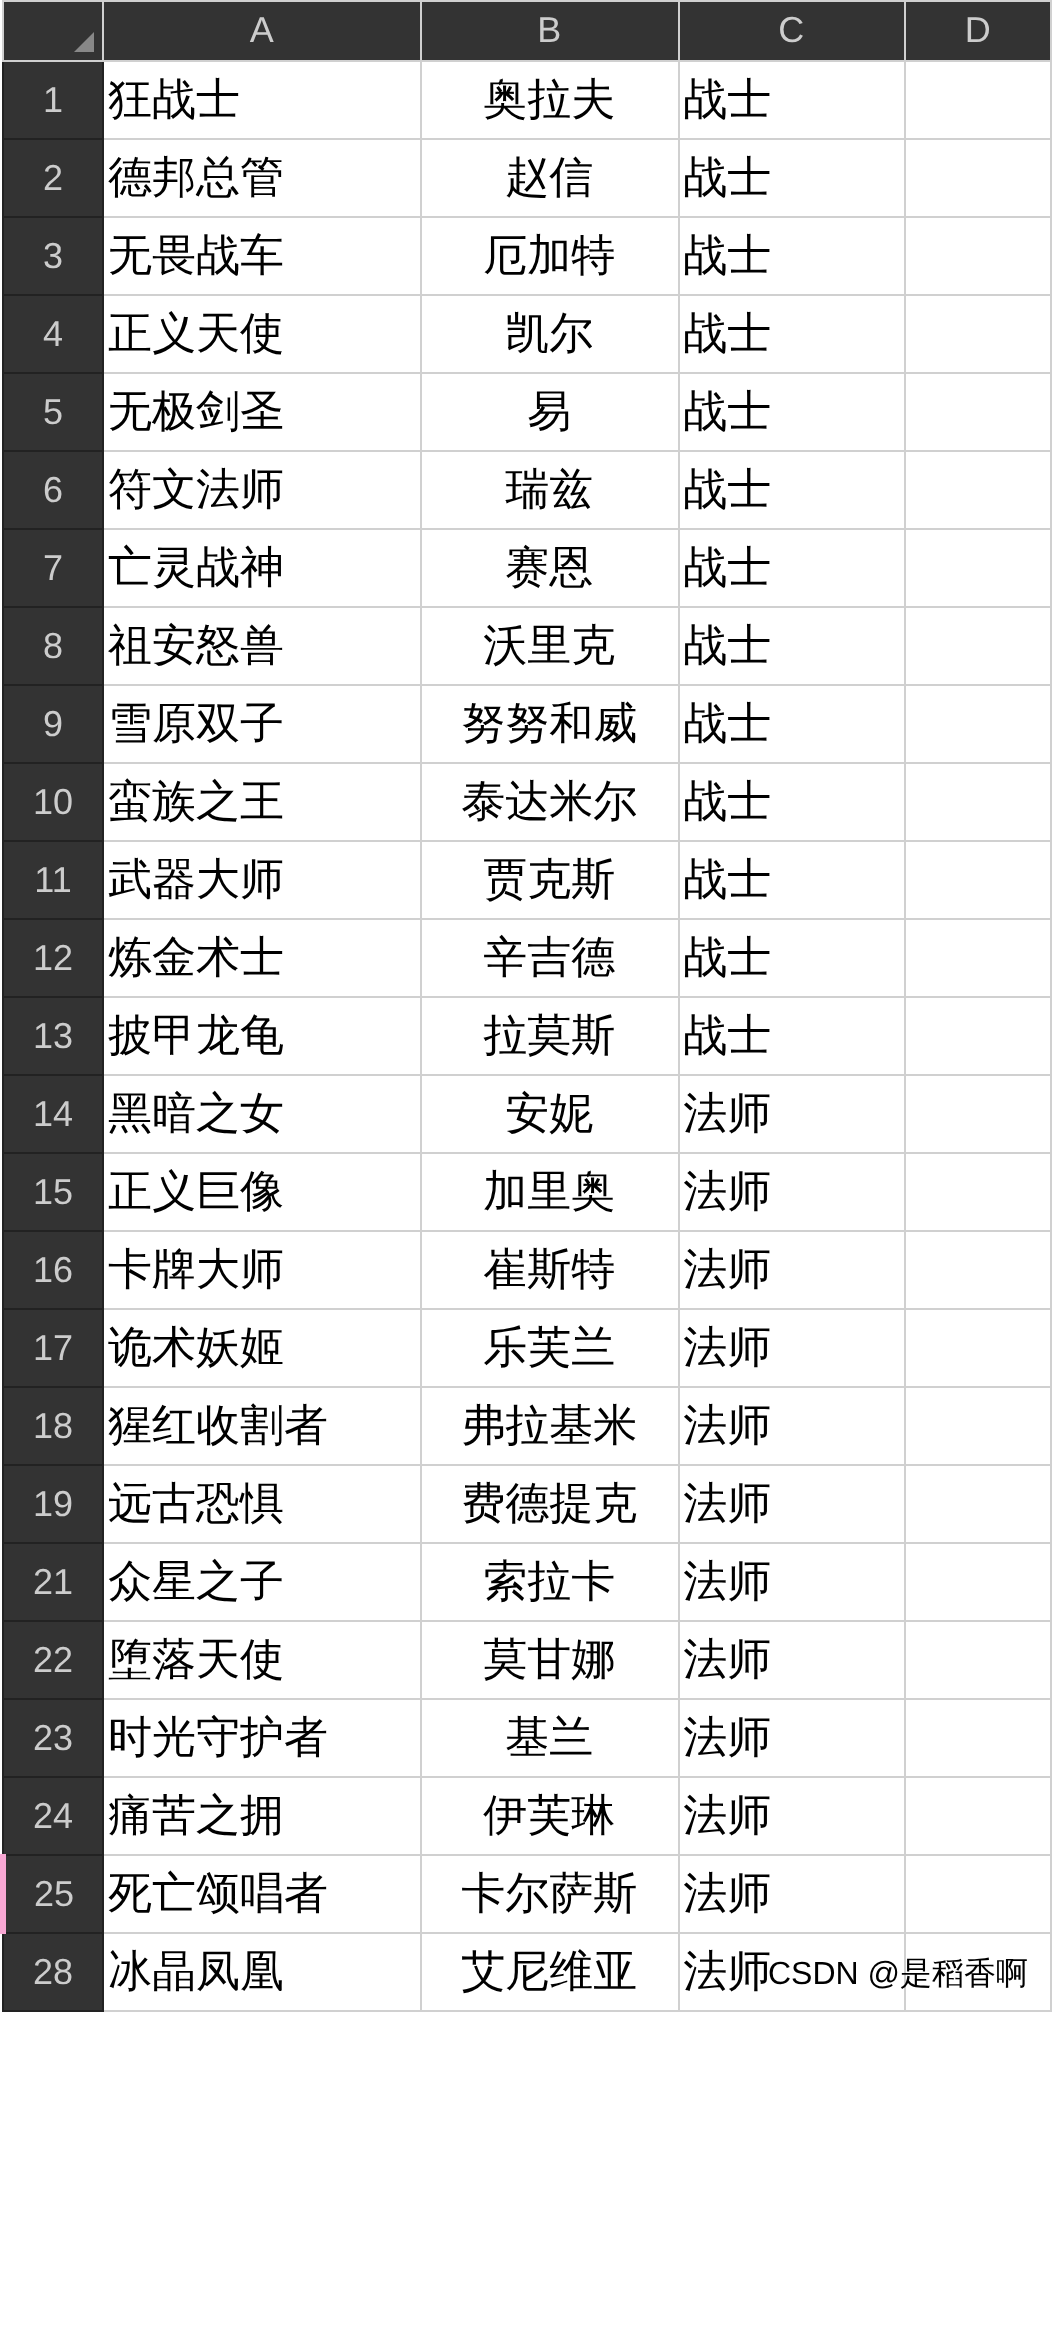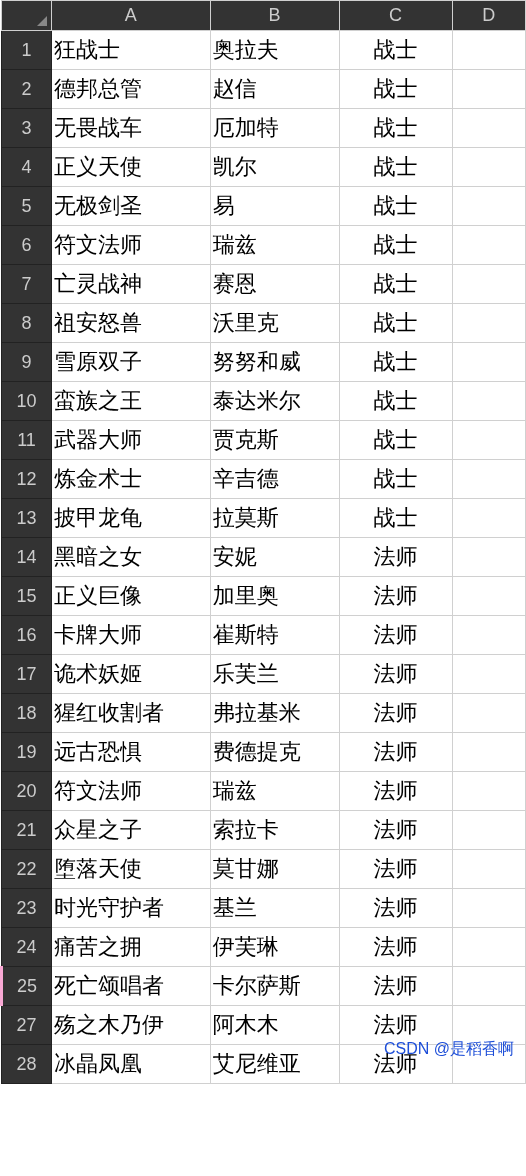--- a/index.html
+++ b/index.html
@@ -62,32 +62,32 @@
       font-family: Arial, sans-serif;
       font-size: 18px;
       width: 50px;
       min-width: 50px;
       border: 1px solid #222;
     }
     .rownum.selected {
       border-left: 3px solid #f9a8d4;
     }
     .col-a { width: 160px; }
-    .col-b { width: 130px; }
-    .col-c { width: 115px; text-align: center; }
+    .col-b { width: 130px; text-align: center; }
+    .col-c { width: 115px; }
     .col-d { width: 75px; }
     .data-cell {
       background: #fff;
       color: #000;
     }
     .watermark {
       position: absolute;
-      bottom: 24px;
+      bottom: 8px;
       right: 12px;
-      color: #1d4ed8;
+      color: #000000;
       font-size: 16px;
       font-family: Arial, "Microsoft YaHei", sans-serif;
       pointer-events: none;
     }
   </style>
 </head>
 <body>
 
 <div class="grid">
   <div class="row header-row">
@@ -225,27 +225,20 @@
       <div class="cell data-cell col-d"></div>
     </div>
     <div class="row">
       <div class="cell rownum">19</div>
       <div class="cell data-cell col-a">远古恐惧</div>
       <div class="cell data-cell col-b">费德提克</div>
       <div class="cell data-cell col-c">法师</div>
       <div class="cell data-cell col-d"></div>
     </div>
     <div class="row">
-      <div class="cell rownum">20</div>
-      <div class="cell data-cell col-a">符文法师</div>
-      <div class="cell data-cell col-b">瑞兹</div>
-      <div class="cell data-cell col-c">法师</div>
-      <div class="cell data-cell col-d"></div>
-    </div>
-    <div class="row">
       <div class="cell rownum">21</div>
       <div class="cell data-cell col-a">众星之子</div>
       <div class="cell data-cell col-b">索拉卡</div>
       <div class="cell data-cell col-c">法师</div>
       <div class="cell data-cell col-d"></div>
     </div>
     <div class="row">
       <div class="cell rownum">22</div>
       <div class="cell data-cell col-a">堕落天使</div>
       <div class="cell data-cell col-b">莫甘娜</div>
@@ -267,27 +260,20 @@
       <div class="cell data-cell col-d"></div>
     </div>
     <div class="row">
       <div class="cell rownum selected">25</div>
       <div class="cell data-cell col-a">死亡颂唱者</div>
       <div class="cell data-cell col-b">卡尔萨斯</div>
       <div class="cell data-cell col-c">法师</div>
       <div class="cell data-cell col-d"></div>
     </div>
     <div class="row">
-      <div class="cell rownum">27</div>
-      <div class="cell data-cell col-a">殇之木乃伊</div>
-      <div class="cell data-cell col-b">阿木木</div>
-      <div class="cell data-cell col-c">法师</div>
-      <div class="cell data-cell col-d"></div>
-    </div>
-    <div class="row">
       <div class="cell rownum">28</div>
       <div class="cell data-cell col-a">冰晶凤凰</div>
       <div class="cell data-cell col-b">艾尼维亚</div>
       <div class="cell data-cell col-c">法师</div>
       <div class="cell data-cell col-d"></div>
     </div>
   </div>
 
 <div class="watermark">CSDN @是稻香啊</div>
 

